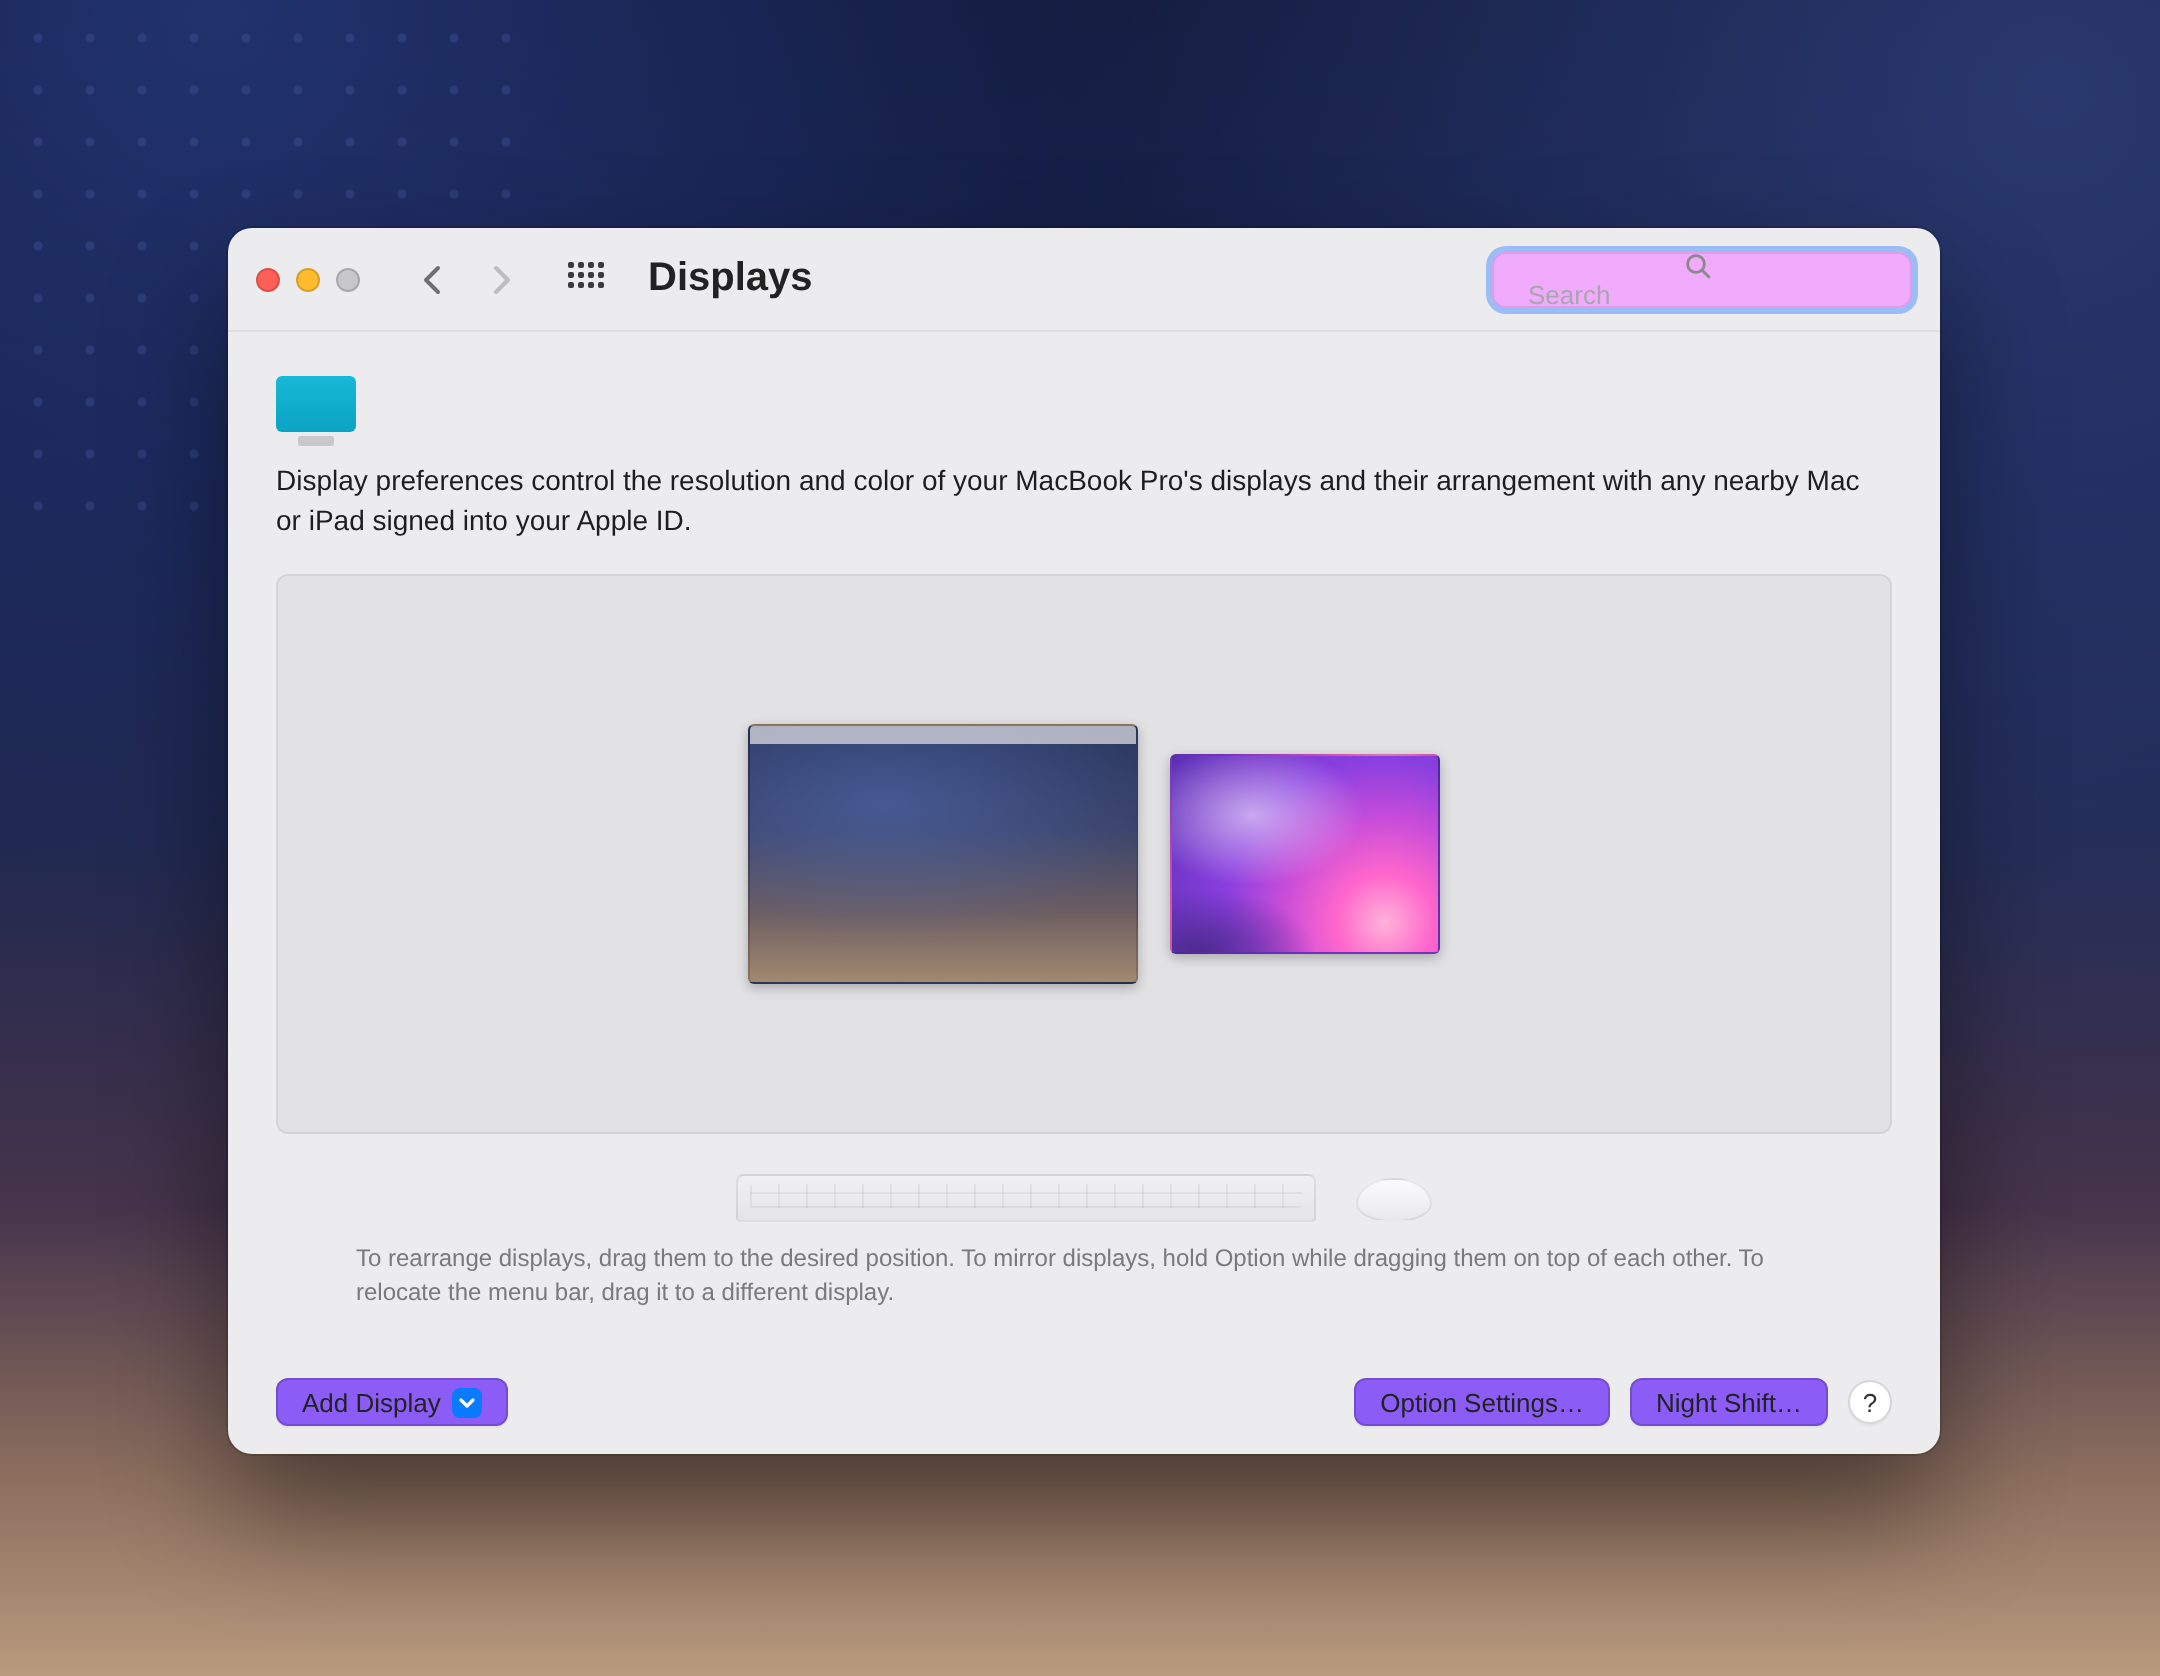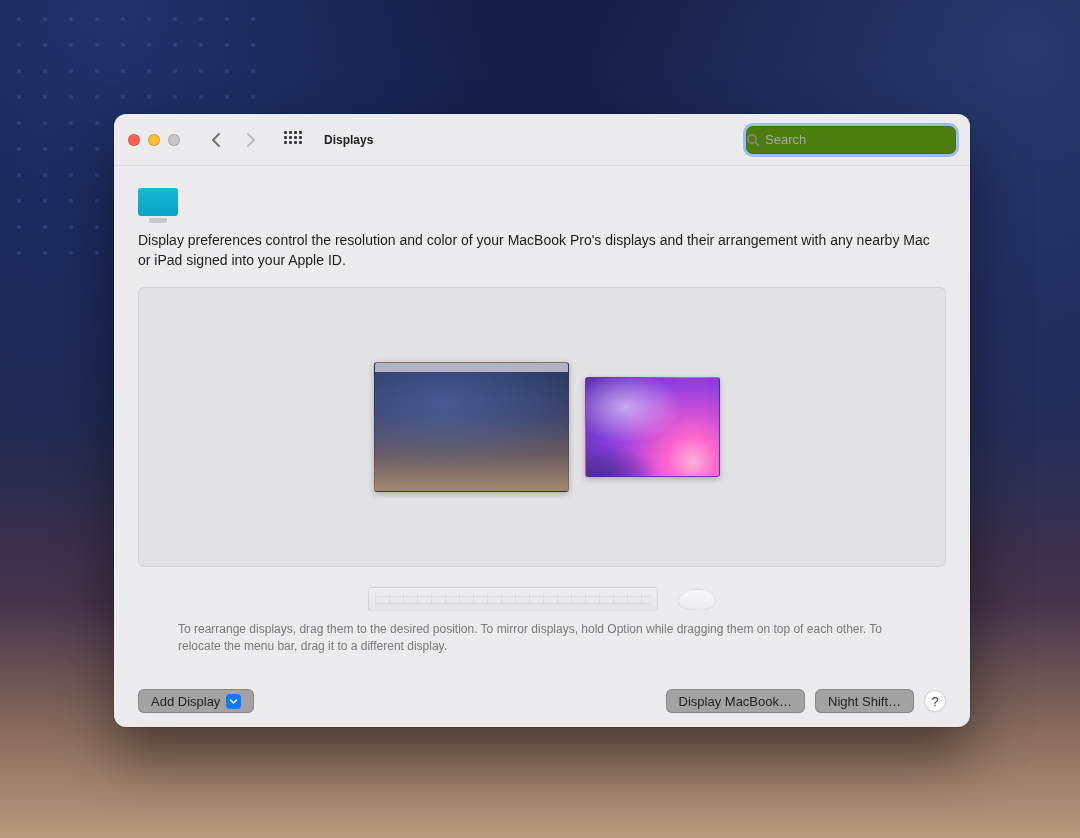--- a/index.html
+++ b/index.html
@@ -45,29 +45,29 @@
   .tl-btn { width:12px; height:12px; border-radius:50%; border:0.5px solid rgba(0,0,0,.15); }
   .tl-close{ background:#ff5f57; } .tl-min{ background:#febc2e; } .tl-max{ background:#c7c7c9; }
 
   .nav-area{ display:flex; gap:18px; align-items:center; margin-left:8px; margin-right:16px; }
   .chev { width:16px; height:16px; display:flex; align-items:center; justify-content:center; color:#6f6f74; }
   .chev.disabled{ color:#bcbcc1; }
 
   .grid-icon{ width:18px; height:18px; display:grid; grid-template-columns:repeat(4,3px); grid-template-rows:repeat(3,3px); gap:2px; }
   .grid-icon span{ background:#3a3a3c; border-radius:1px; }
 
-  .title { font-size:12px; font-weight:600; color:#222; margin-left:12px; }
+  .title { font-size:20px; font-weight:600; color:#222; margin-left:12px; }
 
   .toolbar-spacer{ flex:1; }
 
   .search-wrap{
     width:210px; height:28px; position:relative;
-    border-radius:7px; background:#4d7c0f;
+    border-radius:7px; background:#f0abfc;
     box-shadow: 0 0 0 3px rgba(0,102,255,.35), inset 0 0 0 1px rgba(0,0,0,.08);
-    display:flex; align-items:center; padding:0 0;
+    display:flex; align-items:center; padding:0 18px;flex-direction:column;
   }
   .search-wrap .mag{ color:#8a8a8e; margin-right:5px; display:flex; }
   .search-wrap input{
     border:none; outline:none; width:100%; font-size:13px; background:transparent; color:#222;
   }
   .search-wrap input::placeholder{ color:#a7a7ad; }
 
   
   .body { flex:1; padding: 18px 24px 14px 24px; display:flex; flex-direction:column; }
 
@@ -138,21 +138,21 @@
     margin-top:10px; font-size:12px; color:#79797e; line-height:1.45;
     padding: 0 40px;
   }
 
   .footer{
     margin-top:auto; padding-top:18px;
     display:flex; align-items:center; gap:10px;
   }
   .btn{
     height:24px; padding:0 12px; font-size:13px; color:#222;
-    background:#a3a3a3; border:1px solid rgba(0,0,0,.16); border-radius:6px;
+    background:#8b5cf6; border:1px solid rgba(0,0,0,.16); border-radius:6px;
     display:inline-flex; align-items:center; gap:6px;
     box-shadow: 0 1px 1px rgba(0,0,0,.04);
     cursor:default;
   }
   .btn.dropdown .caret{
     width:15px; height:15px; border-radius:4px; background:#0a7aff;
     display:flex; align-items:center; justify-content:center;
   }
   .btn.dropdown .caret svg{ display:block; }
   .spacer{ flex:1; }
@@ -244,21 +244,21 @@
         <div class="btn dropdown">
           <span>Add Display</span>
           <span class="caret">
             <svg width="9" height="9" viewBox="0 0 9 9">
                 <path d="M1.5 3 L4.5 6 L7.5 3" stroke="#fff" stroke-width="1.6" fill="none" stroke-linecap="round" stroke-linejoin="round"></path>
               </svg>
           </span>
         </div>
         <div class="spacer"></div>
         <div class="btn">
-          <span>Display MacBook…</span>
+          <span>Option Settings…</span>
         </div>
         <div class="btn">
           <span>Night Shift…</span>
         </div>
         <div class="help-btn">
           <span>?</span>
         </div>
       </div>
 
     </div>

